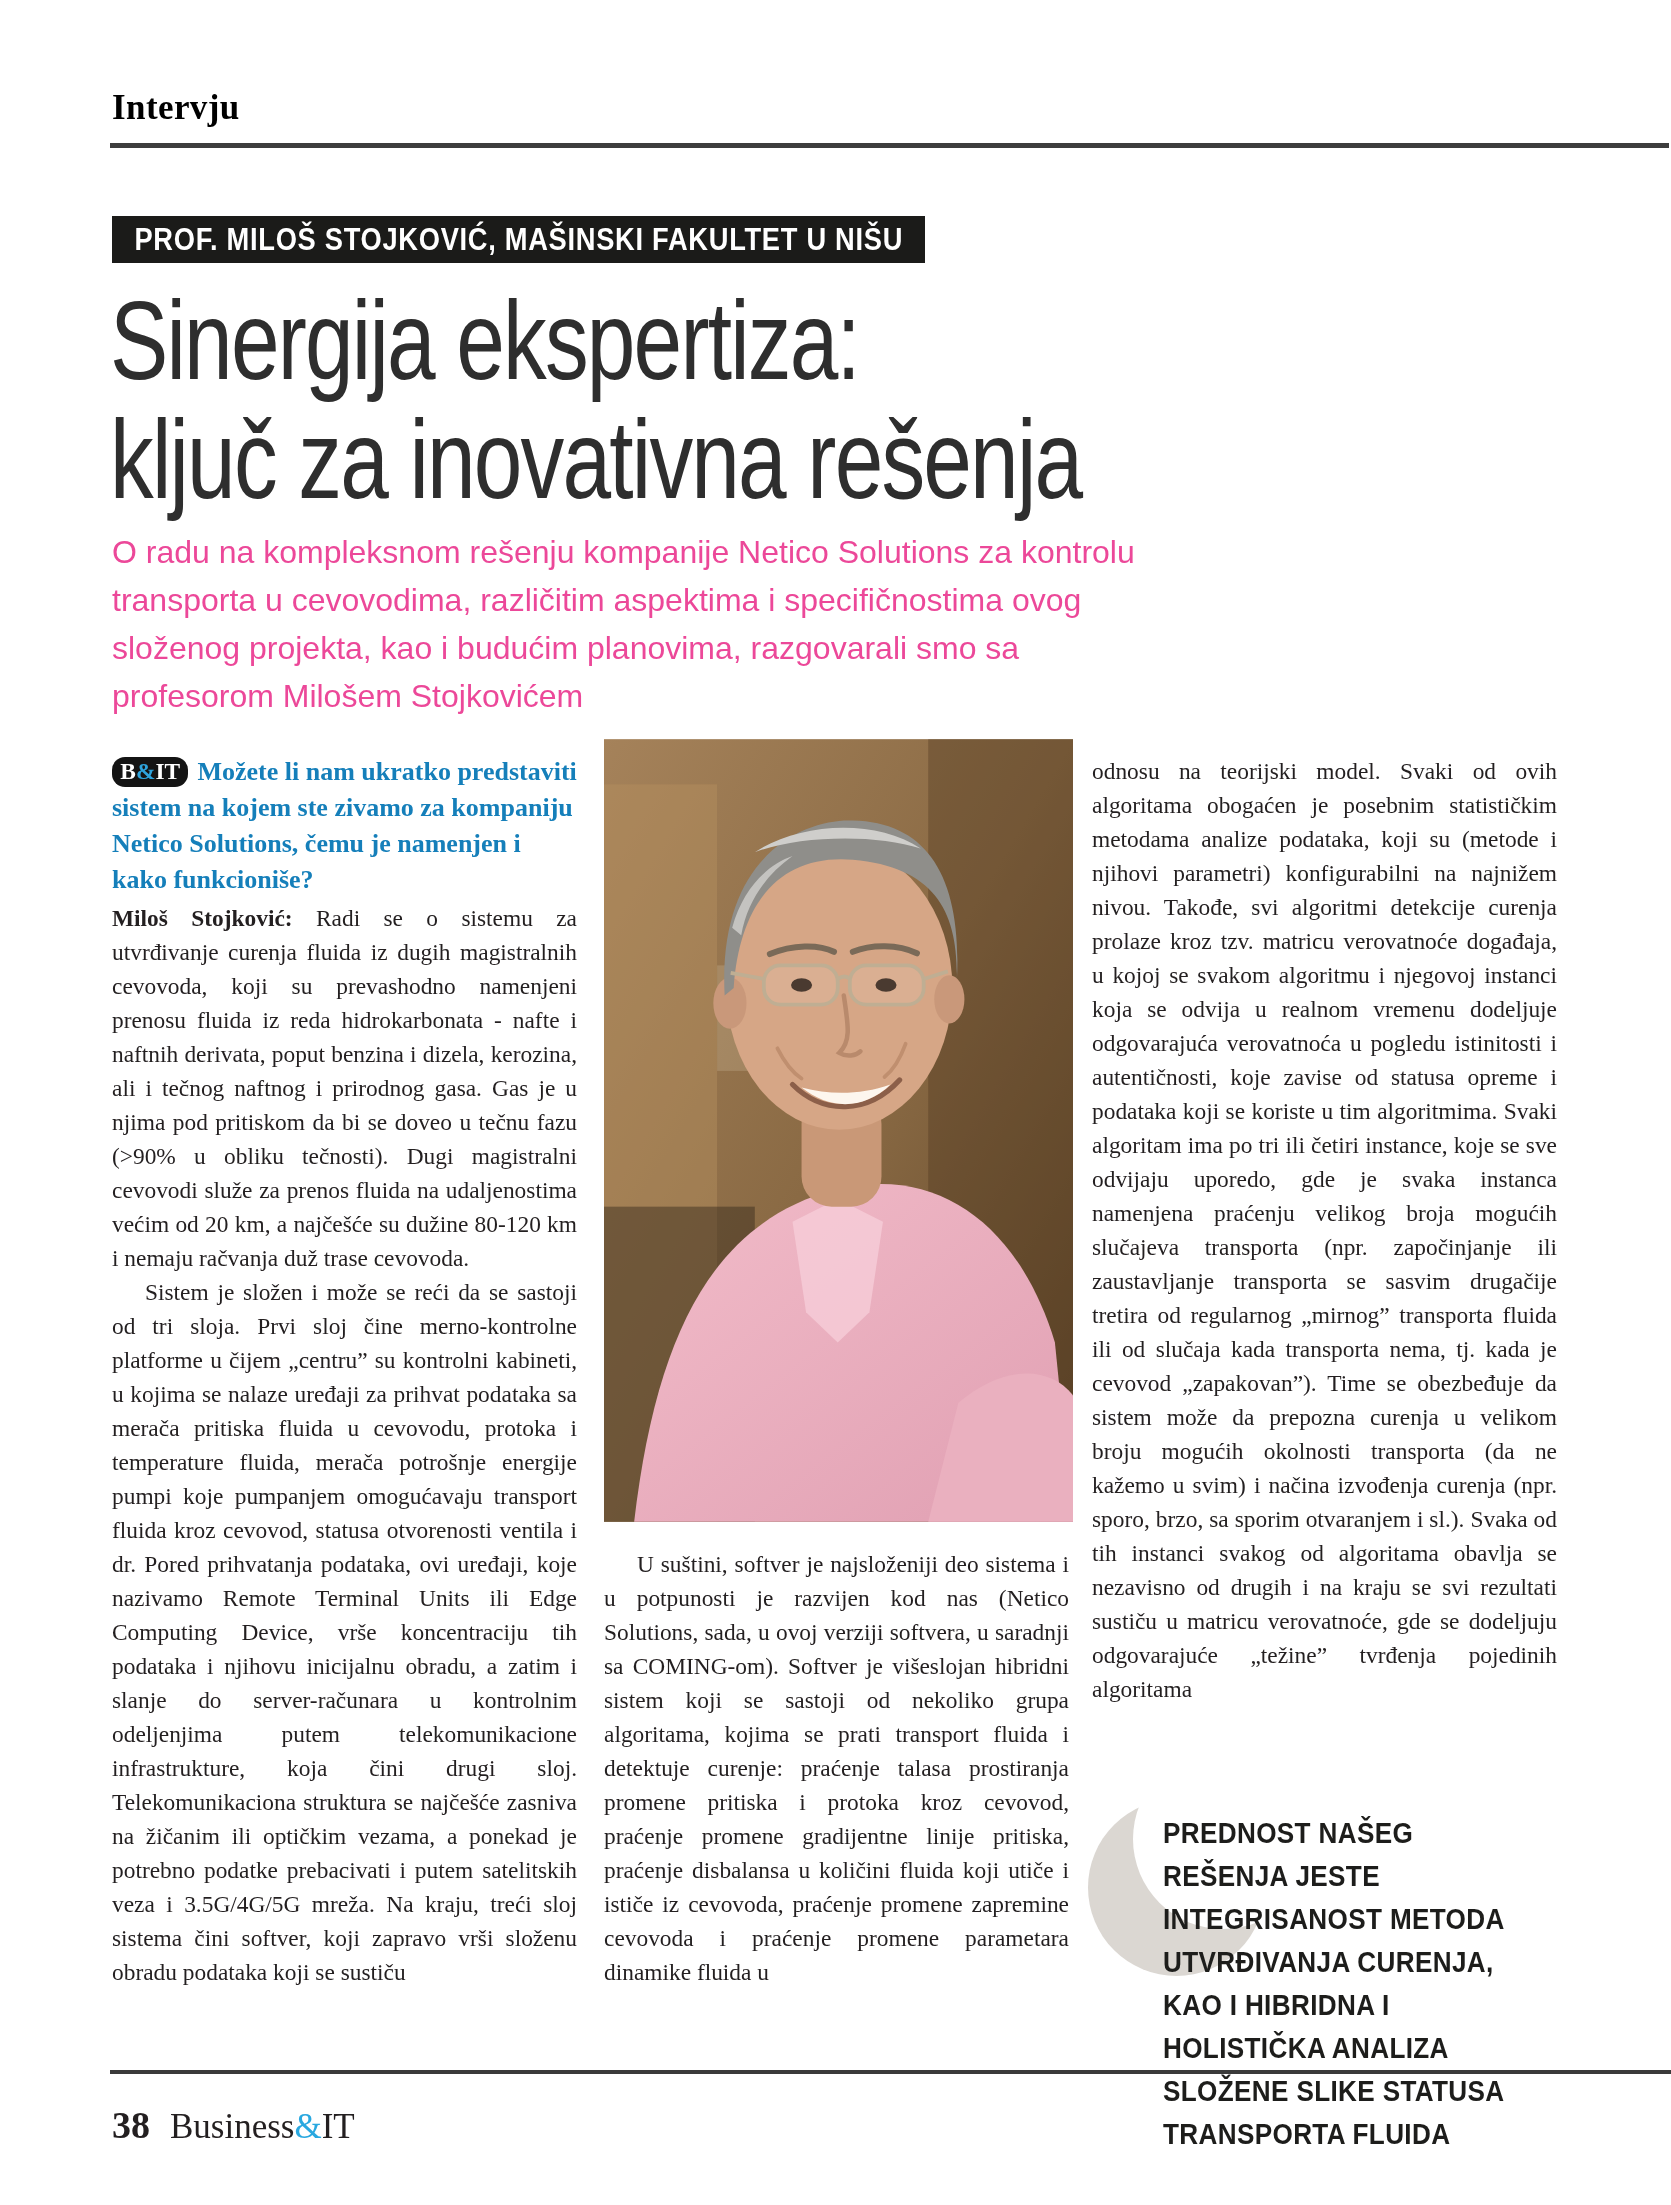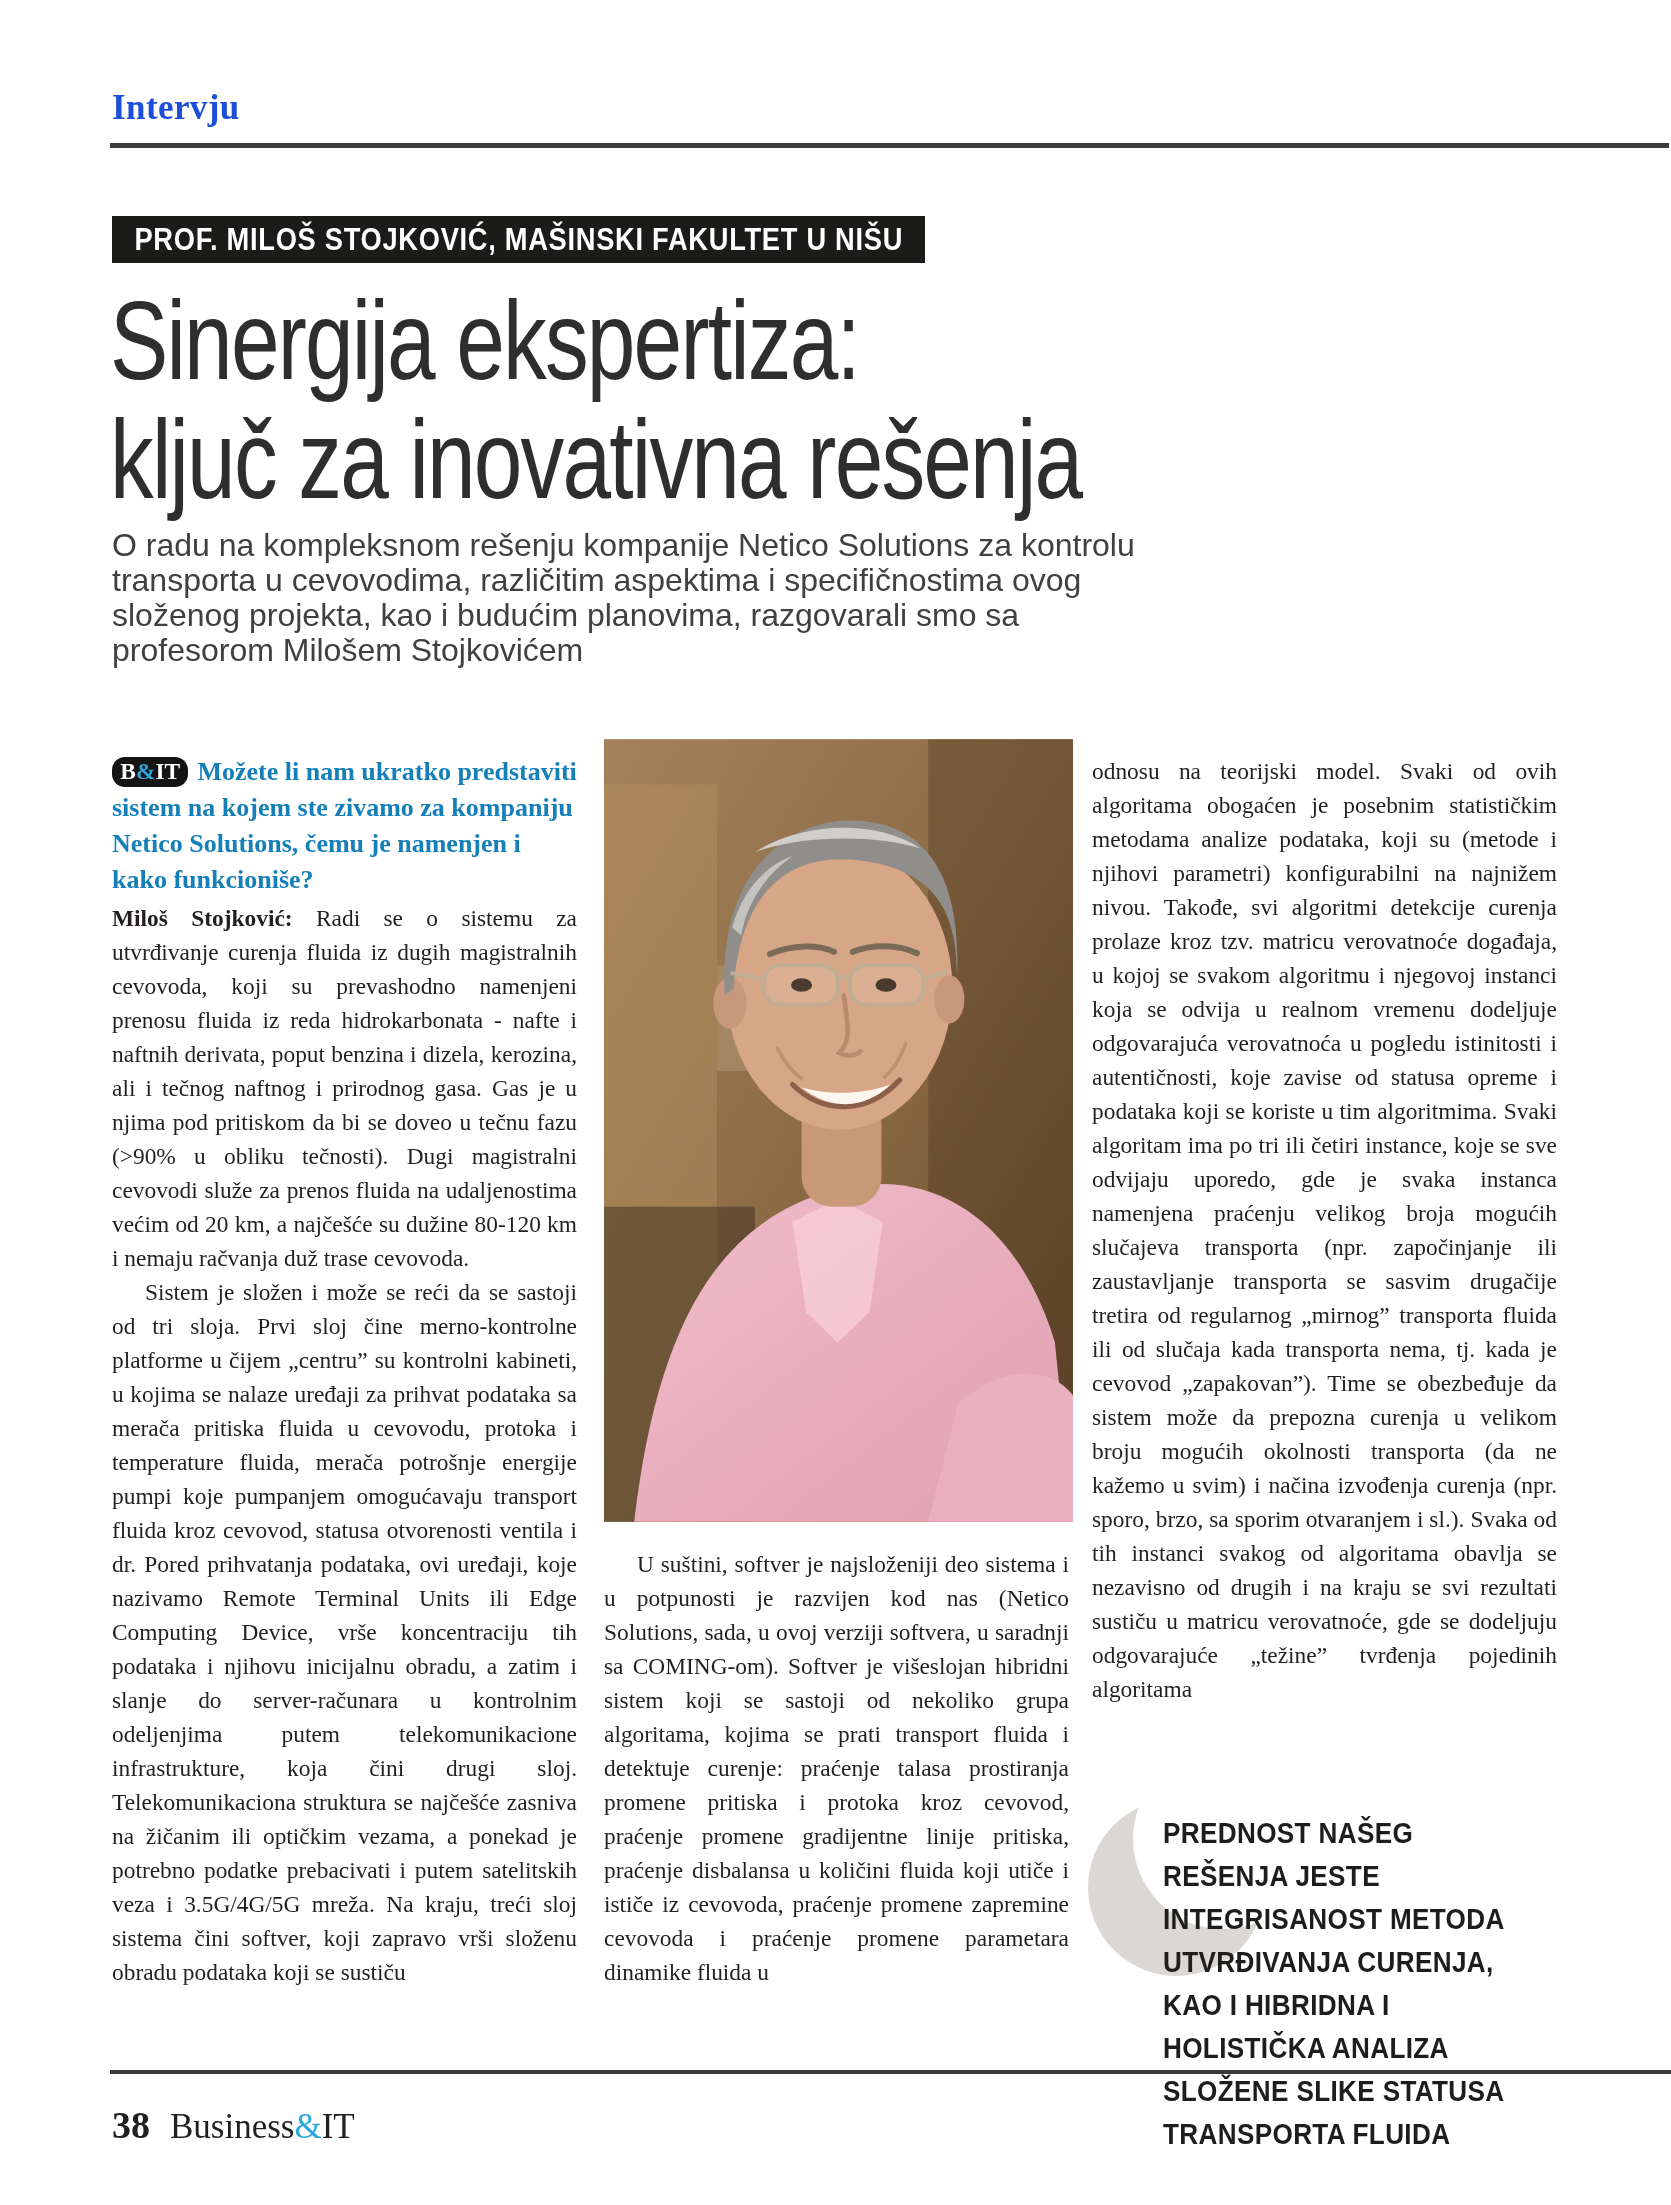--- a/index.html
+++ b/index.html
@@ -14,21 +14,21 @@
   #kicker{left:112px; top:216px; width:813px; height:47px; background:#1b1b19;
     display:flex; align-items:center; justify-content:center;}
   #kicker span{color:#ffffff; font-family:"Liberation Sans", sans-serif; font-weight:bold;
     font-size:31px; letter-spacing:0.8px; transform:scaleX(.88); white-space:nowrap;}
   
   #headline{left:110px; top:281px; width:1886px; transform:scaleX(.78); transform-origin:left top;
     font-family:"Liberation Sans", sans-serif; font-weight:300; font-size:112px; line-height:119px;
     color:#2e2e2e; letter-spacing:-2.3px;}
   
   #lead{left:112px; top:528px; width:1388px; font-family:"Liberation Sans", sans-serif;
-    font-size:32px; line-height:35px; color:#404040; white-space:pre-line;}
+    font-size:32px; line-height:48px; color:#ec4899; white-space:pre-line;}
   
   .col{top:754px; width:465px; font-size:23.4px; line-height:34px; text-align:justify;}
   #col1{left:112px;} #col3{left:1092px;}
   #col2-text{left:604px; top:1547px; width:465px; font-size:23.4px; line-height:34px; text-align:justify;}
   .col p, #col2-text p{margin:0; padding:0;}
   .indent{text-indent:33px;}
   #question{font-family:"Liberation Serif", serif; font-weight:bold; color:#157fba;
     font-size:26px; line-height:36px; text-align:left; margin:0 0 3px 0;}
   #bit-badge{display:inline-block; background:#141414; border-radius:13px; padding:0.8px 8.3px 3.8px 8.3px;
     margin-right:9px; font-weight:bold; font-size:23.4px; line-height:26px; vertical-align:1.5px;}
@@ -48,21 +48,21 @@
   #footer{left:112px; top:2103px; display:flex; align-items:baseline;}
   #page-number{font-weight:bold; font-size:38px; margin-right:20px;}
   #magazine-logo{font-size:35px;}
   #magazine-logo .amp{color:#29a8e0;}
 </style>
 </head>
 <body>
 
 <div id="page">
 
-  <div id="section-label" class="abs" style="color:#1d4ed8;">Intervju</div>
+  <div id="section-label" class="abs" style="color:#000000;">Intervju</div>
 
   <div id="rule-top" class="abs"></div>
 
   <div id="kicker" class="abs">
     <span>PROF. MILOŠ STOJKOVIĆ, MAŠINSKI FAKULTET U NIŠU</span>
   </div>
 
   <div id="headline" class="abs">
     <div>Sinergija ekspertiza:</div>
     <div>ključ za inovativna rešenja</div>

